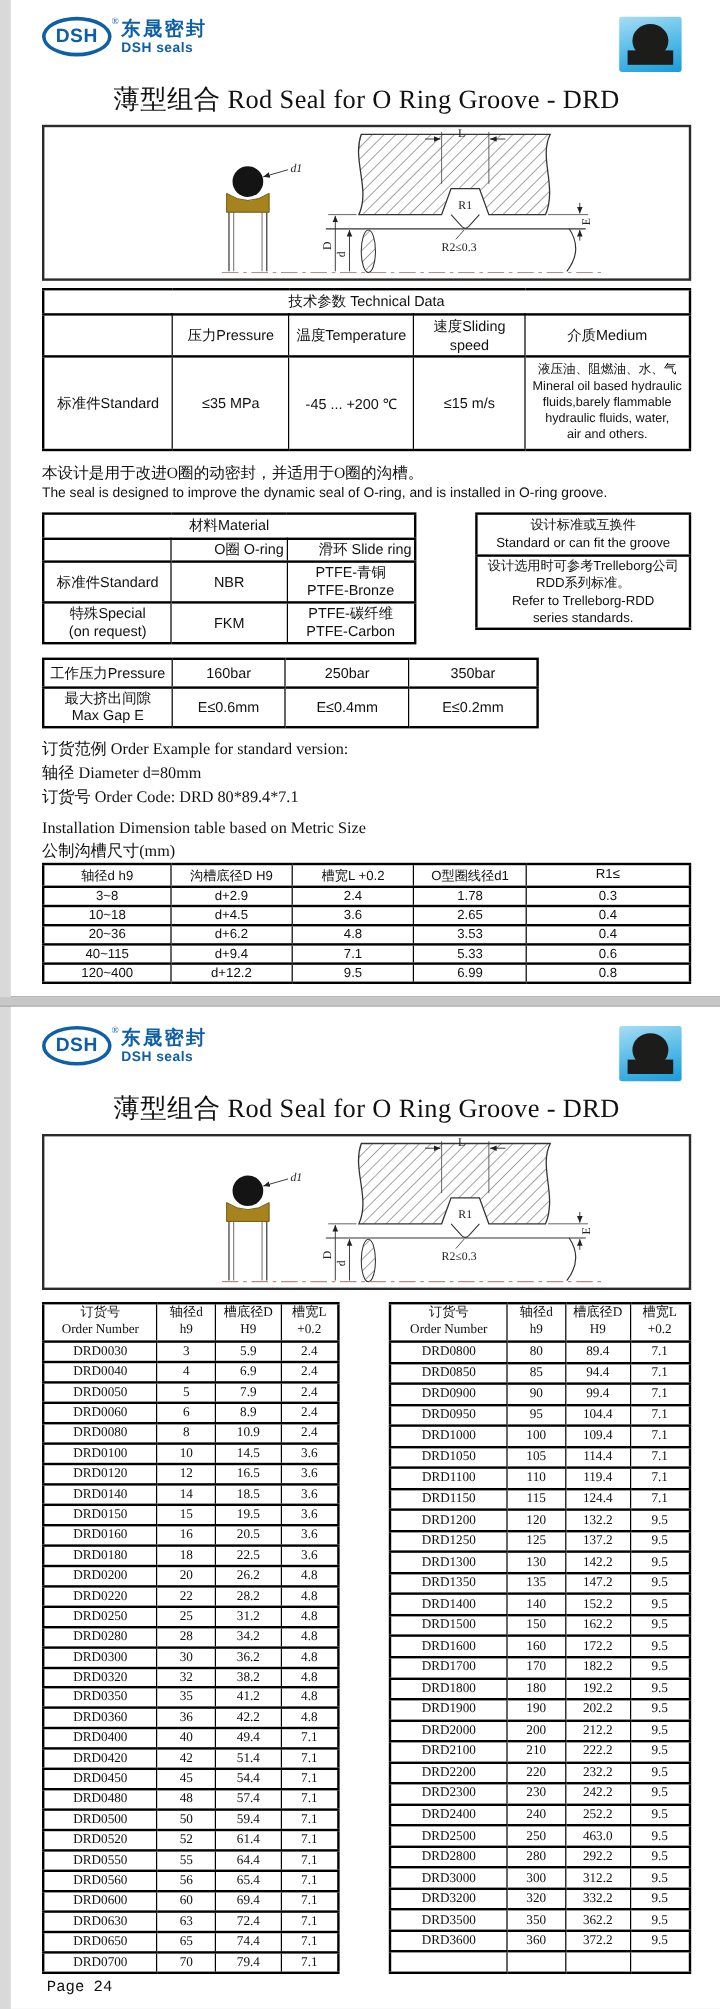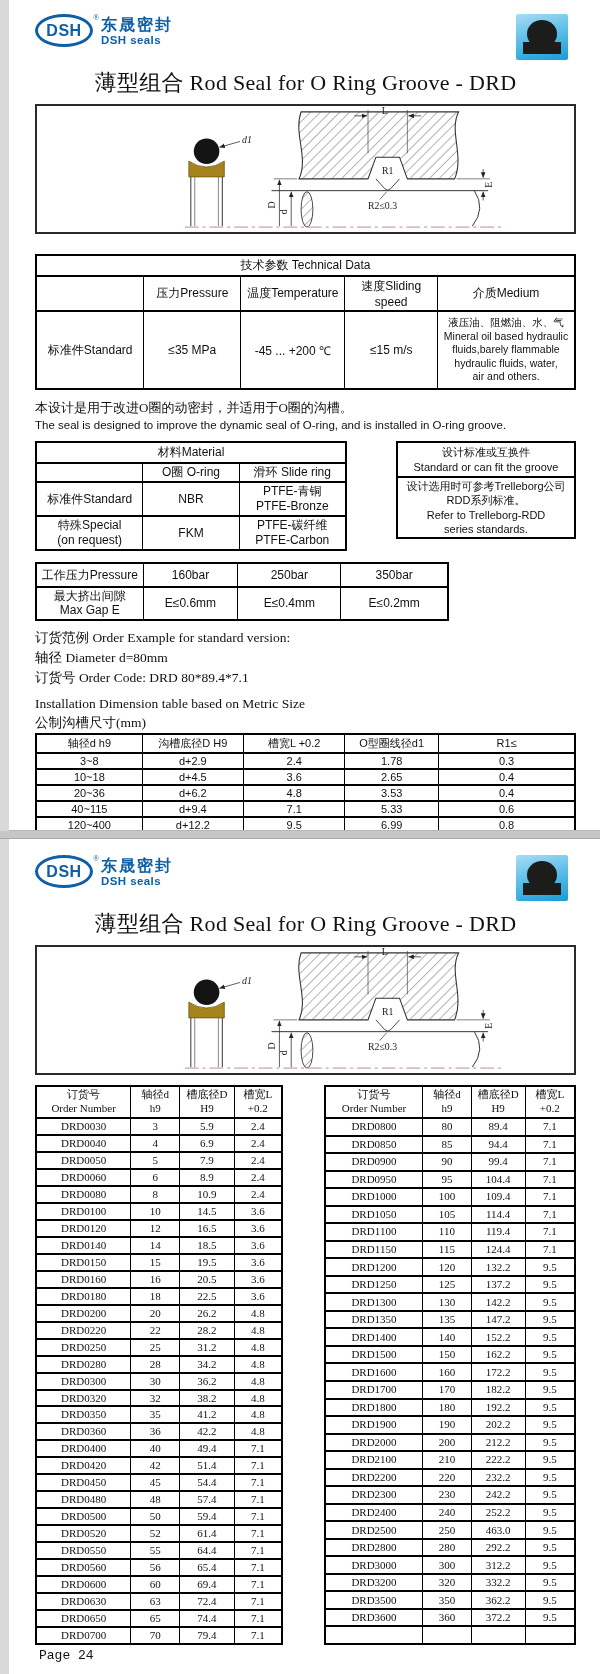--- a/index.html
+++ b/index.html
@@ -38,32 +38,32 @@
   .dim-text { font-family:"Liberation Serif", serif; font-size:10px; fill:#222; }
 
   
   table.doc { border-collapse:collapse; border:2px solid #000; }
   table.doc th, table.doc td {
     border:1px solid #000; border-top-width:2px; border-bottom-width:2px;
     text-align:center; vertical-align:middle; padding:1px 2px; white-space:pre-line;
     font-weight:400;
   }
 
-  .tech-table { width:100%; margin-top:20px; font-family:"Liberation Sans", sans-serif; font-size:12px; }
+  .tech-table { width:100%; margin-top:6px; font-family:"Liberation Sans", sans-serif; font-size:12px; }
   .tech-table .tt-title { height:21px; }
   .tech-table .tt-h { height:26px;text-align:center; }
   .tech-table .tt-medium { font-size:10.5px; line-height:1.3; height:78px; }
 
   .note-cn { margin:9px 0 2px; font-size:13px; }
   .note-en { margin:2px 0 0; font-family:"Liberation Sans", sans-serif; font-size:11.5px; }
 
   .mat-row { display:flex; justify-content:space-between; align-items:flex-start; margin-top:10px; }
   .material-table { width:312px; font-family:"Liberation Sans", sans-serif; font-size:12px; }
   .material-table .mt-title { height:21px; }
-  .material-table .mt-h { height:16px; }
+  .material-table .mt-h { height:16px;text-align:right; }
   .material-table td { height:33px; line-height:1.25; }
   .standard-table { width:180px; font-family:"Liberation Sans", sans-serif; font-size:11px; }
   .standard-table td { line-height:1.3; }
   .standard-table .st-top { height:35px; }
   .standard-table .st-bottom { height:56px; }
 
   .pressure-table { width:414px; margin-top:11px; font-family:"Liberation Sans", sans-serif; font-size:12px; }
   .pressure-table td { height:24px; line-height:1.2; }
 
   .order-example { margin-top:8px; }

